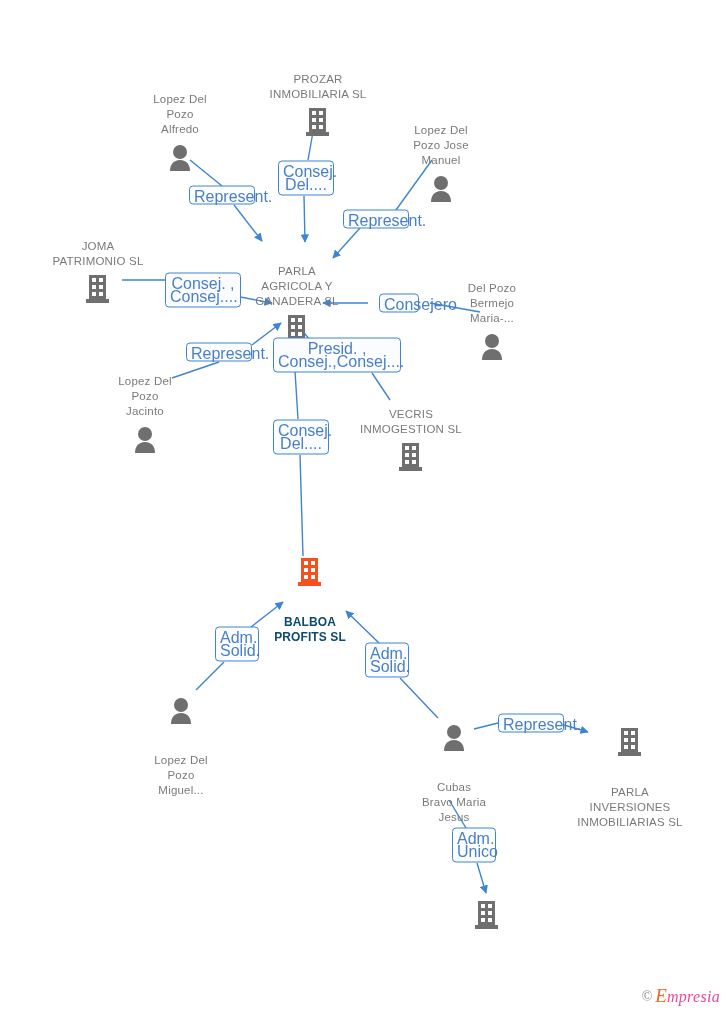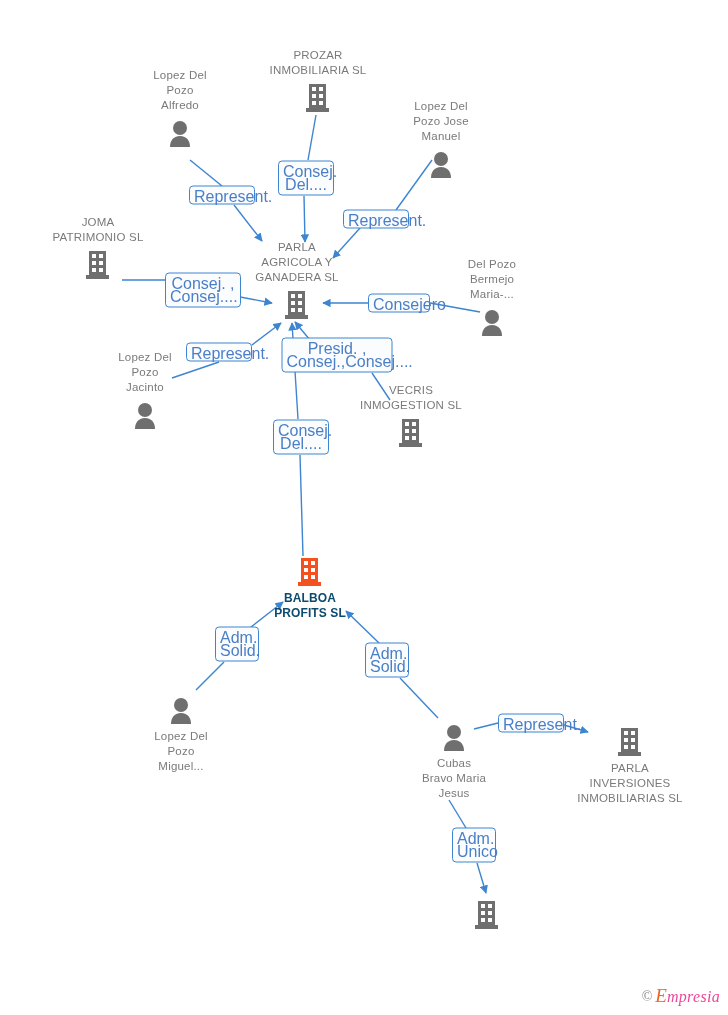--- a/index.html
+++ b/index.html
@@ -35,21 +35,21 @@
     line-height: 15px;
     letter-spacing: 0.2px;
   }
   .node .glyph {
     display: block;
     height: 38px;
     line-height: 38px;
   }
   .node .glyph svg { display: inline-block; vertical-align: middle; }
   .node.label-above .glyph { margin-top: 1px; }
-  .node .caption { display: block; }
+  .node .caption { display: block; margin-top: 24px; }
   .node.focus .caption {
     color: #0c4a6e;
     font-size: 12px;
     font-weight: bold;
     line-height: 15px;
     letter-spacing: 0.1px;
   }
   .edge-label {
     position: absolute;
     box-sizing: border-box;
@@ -358,25 +358,25 @@
   <div class="edge-label" style="left:222px; top:195px; width:66px; height:19px;">Represent.</div>
 
   <div class="edge-label" style="left:306px; top:178px; width:56px; height:35px;">Consej.
 Del....</div>
 
   <div class="edge-label" style="left:376px; top:219px; width:66px; height:19px;">Represent.</div>
 
   <div class="edge-label" style="left:203px; top:290px; width:76px; height:35px;">Consej. ,
 Consej....</div>
 
-  <div class="edge-label" style="left:399px; top:303px; width:62px; height:19px;">Consejero</div>
+  <div class="edge-label" style="left:399px; top:303px; width:40px; height:19px;">Consejero</div>
 
   <div class="edge-label" style="left:219px; top:352px; width:66px; height:19px;">Represent.</div>
 
-  <div class="edge-label" style="left:337px; top:355px; width:111px; height:35px;">Presid. ,
+  <div class="edge-label" style="left:337px; top:355px; width:128px; height:35px;">Presid. ,
 Consej.,Consej....</div>
 
   <div class="edge-label" style="left:301px; top:437px; width:56px; height:35px;">Consej.
 Del....</div>
 
   <div class="edge-label" style="left:237px; top:644px; width:44px; height:35px;">Adm.
 Solid.</div>
 
   <div class="edge-label" style="left:387px; top:660px; width:44px; height:35px;">Adm.
 Solid.</div>

